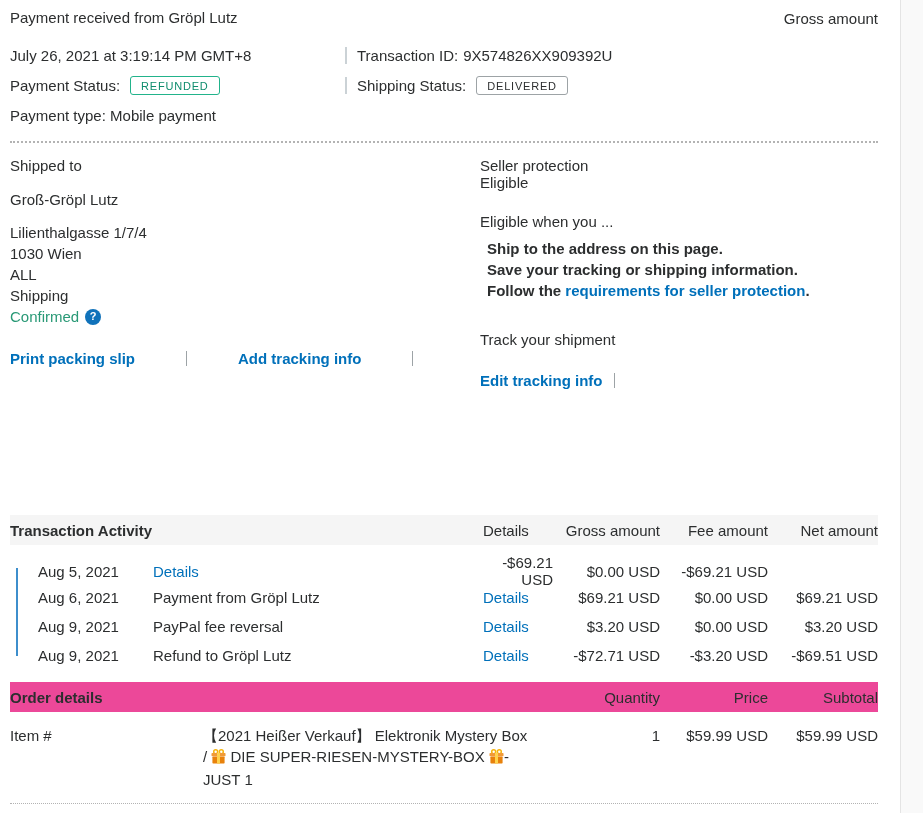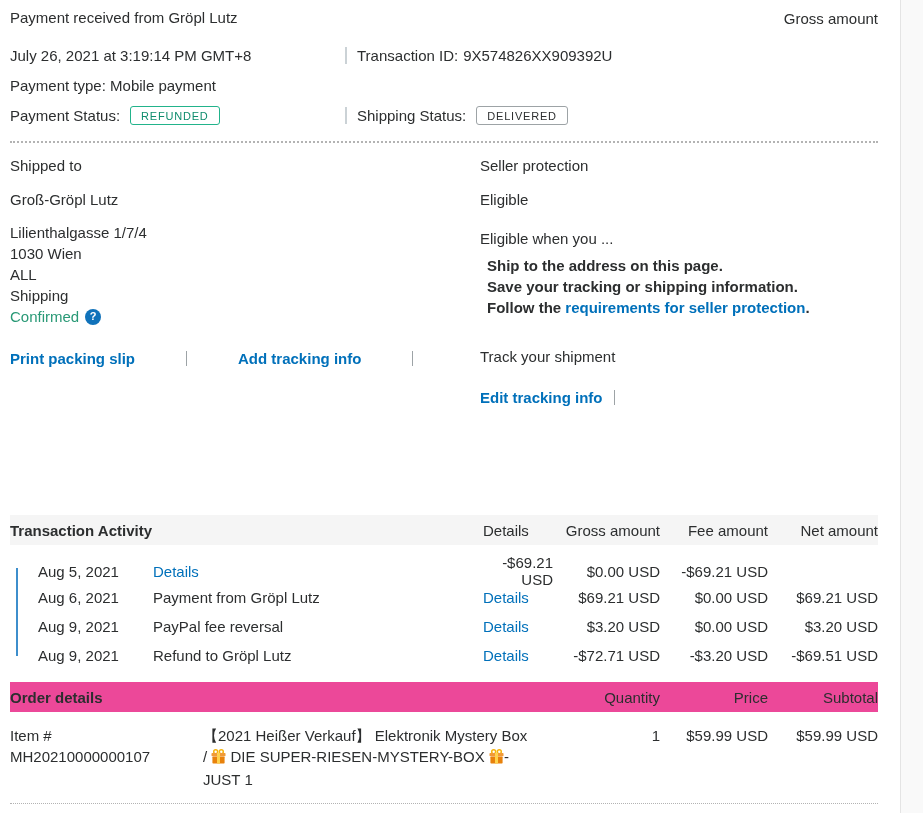--- a/index.html
+++ b/index.html
@@ -49,21 +49,21 @@
   .qicon {
     width:16px; height:16px; border-radius:50%; background:#1072ba; color:#fff;
     font-size:11px; font-weight:700; display:inline-flex; align-items:center; justify-content:center;
   }
   .link { color:#0070ba; text-decoration:none; cursor:pointer; }
   .link-bold { font-weight:700; }
   .link-row { margin-top:23px; display:flex; align-items:center;gap:40px; }
   .link-row .vsep2 { border-left:1px solid #9da3a6; height:15px; margin:0 11px; }
   .link-row .vsep2.trail { margin-right:0; }
 
-  .sp-status { margin-top:17px; }
+  .sp-status { }
   .sp-when { margin-top:22px; }
   .sp-conditions { margin-top:8px; padding-left:7px; font-weight:700; line-height:21px; }
   .track-head { margin-top:30px; }
   .track-block { margin-top:17px; line-height:21px; }
   .edit-row { margin-top:24px; display:flex; align-items:center; }
 
   
   .act-grid { display:grid; grid-template-columns:28px 115px 330px 70px 107px 108px 110px; }
   .bar { background:#f5f5f5; height:30px; align-items:center; margin-top:6px; }
   .bar .bar-title { grid-column:1/4; padding-left:0; font-weight:700; }
@@ -94,32 +94,32 @@
       <div class="meta-row">
         <div class="meta-cell-l">July 26, 2021 at 3:19:14 PM GMT+8</div>
         <div class="meta-cell-r">
           <span class="vsep"></span>
           <span>Transaction ID:</span>
           <span style="width:5px"></span>
           <span>9X574826XX909392U</span>
         </div>
       </div>
       <div class="meta-row">
-        <span>Payment type: Mobile payment</span>
-      </div>
-      <div class="meta-row">
         <div class="meta-cell-l">
           <span>Payment Status:</span>
           <span class="badge badge-refunded">REFUNDED</span>
         </div>
         <div class="meta-cell-r">
           <span class="vsep"></span>
           <span>Shipping Status:</span>
           <span class="badge badge-delivered">DELIVERED</span>
         </div>
+      </div>
+      <div class="meta-row">
+        <span>Payment type: Mobile payment</span>
       </div>
     </div>
     <div class="header-right">
       <div class="gross-label">Gross amount</div>
     </div>
   </div>
 
   <div class="dotted-div"></div>
 
   <div class="cols">
@@ -217,21 +217,20 @@
   <div class="ord-grid bar ord-bar">
     <div class="bar-title">Order details</div>
     <div class="col-r">Quantity</div>
     <div class="col-r">Price</div>
     <div class="col-r">Subtotal</div>
   </div>
 
   <div class="ord-grid ord-item">
     <div>
       <div>Item #</div>
-      <div>MH20210000000107</div>
     </div>
     <div>
       <span>【2021 Heißer Verkauf】 Elektronik Mystery Box / </span><span class="gift"><svg width="15" height="15" viewBox="0 0 16 16">
             <circle cx="5" cy="3" r="2.1" fill="none" stroke="#f6b40e" stroke-width="1.6"></circle>
             <circle cx="11" cy="3" r="2.1" fill="none" stroke="#f6b40e" stroke-width="1.6"></circle>
             <rect x="0.5" y="4.2" width="15" height="3.6" rx="0.8" fill="#f19a37"></rect>
             <rect x="1.5" y="8" width="13" height="7.5" rx="0.8" fill="#e8820c"></rect>
             <rect x="6.4" y="4.2" width="3.2" height="11.3" fill="#ffd34d"></rect>
           </svg></span><span> DIE SUPER-RIESEN-MYSTERY-BOX </span><span class="gift"><svg width="15" height="15" viewBox="0 0 16 16">
             <circle cx="5" cy="3" r="2.1" fill="none" stroke="#f6b40e" stroke-width="1.6"></circle>

